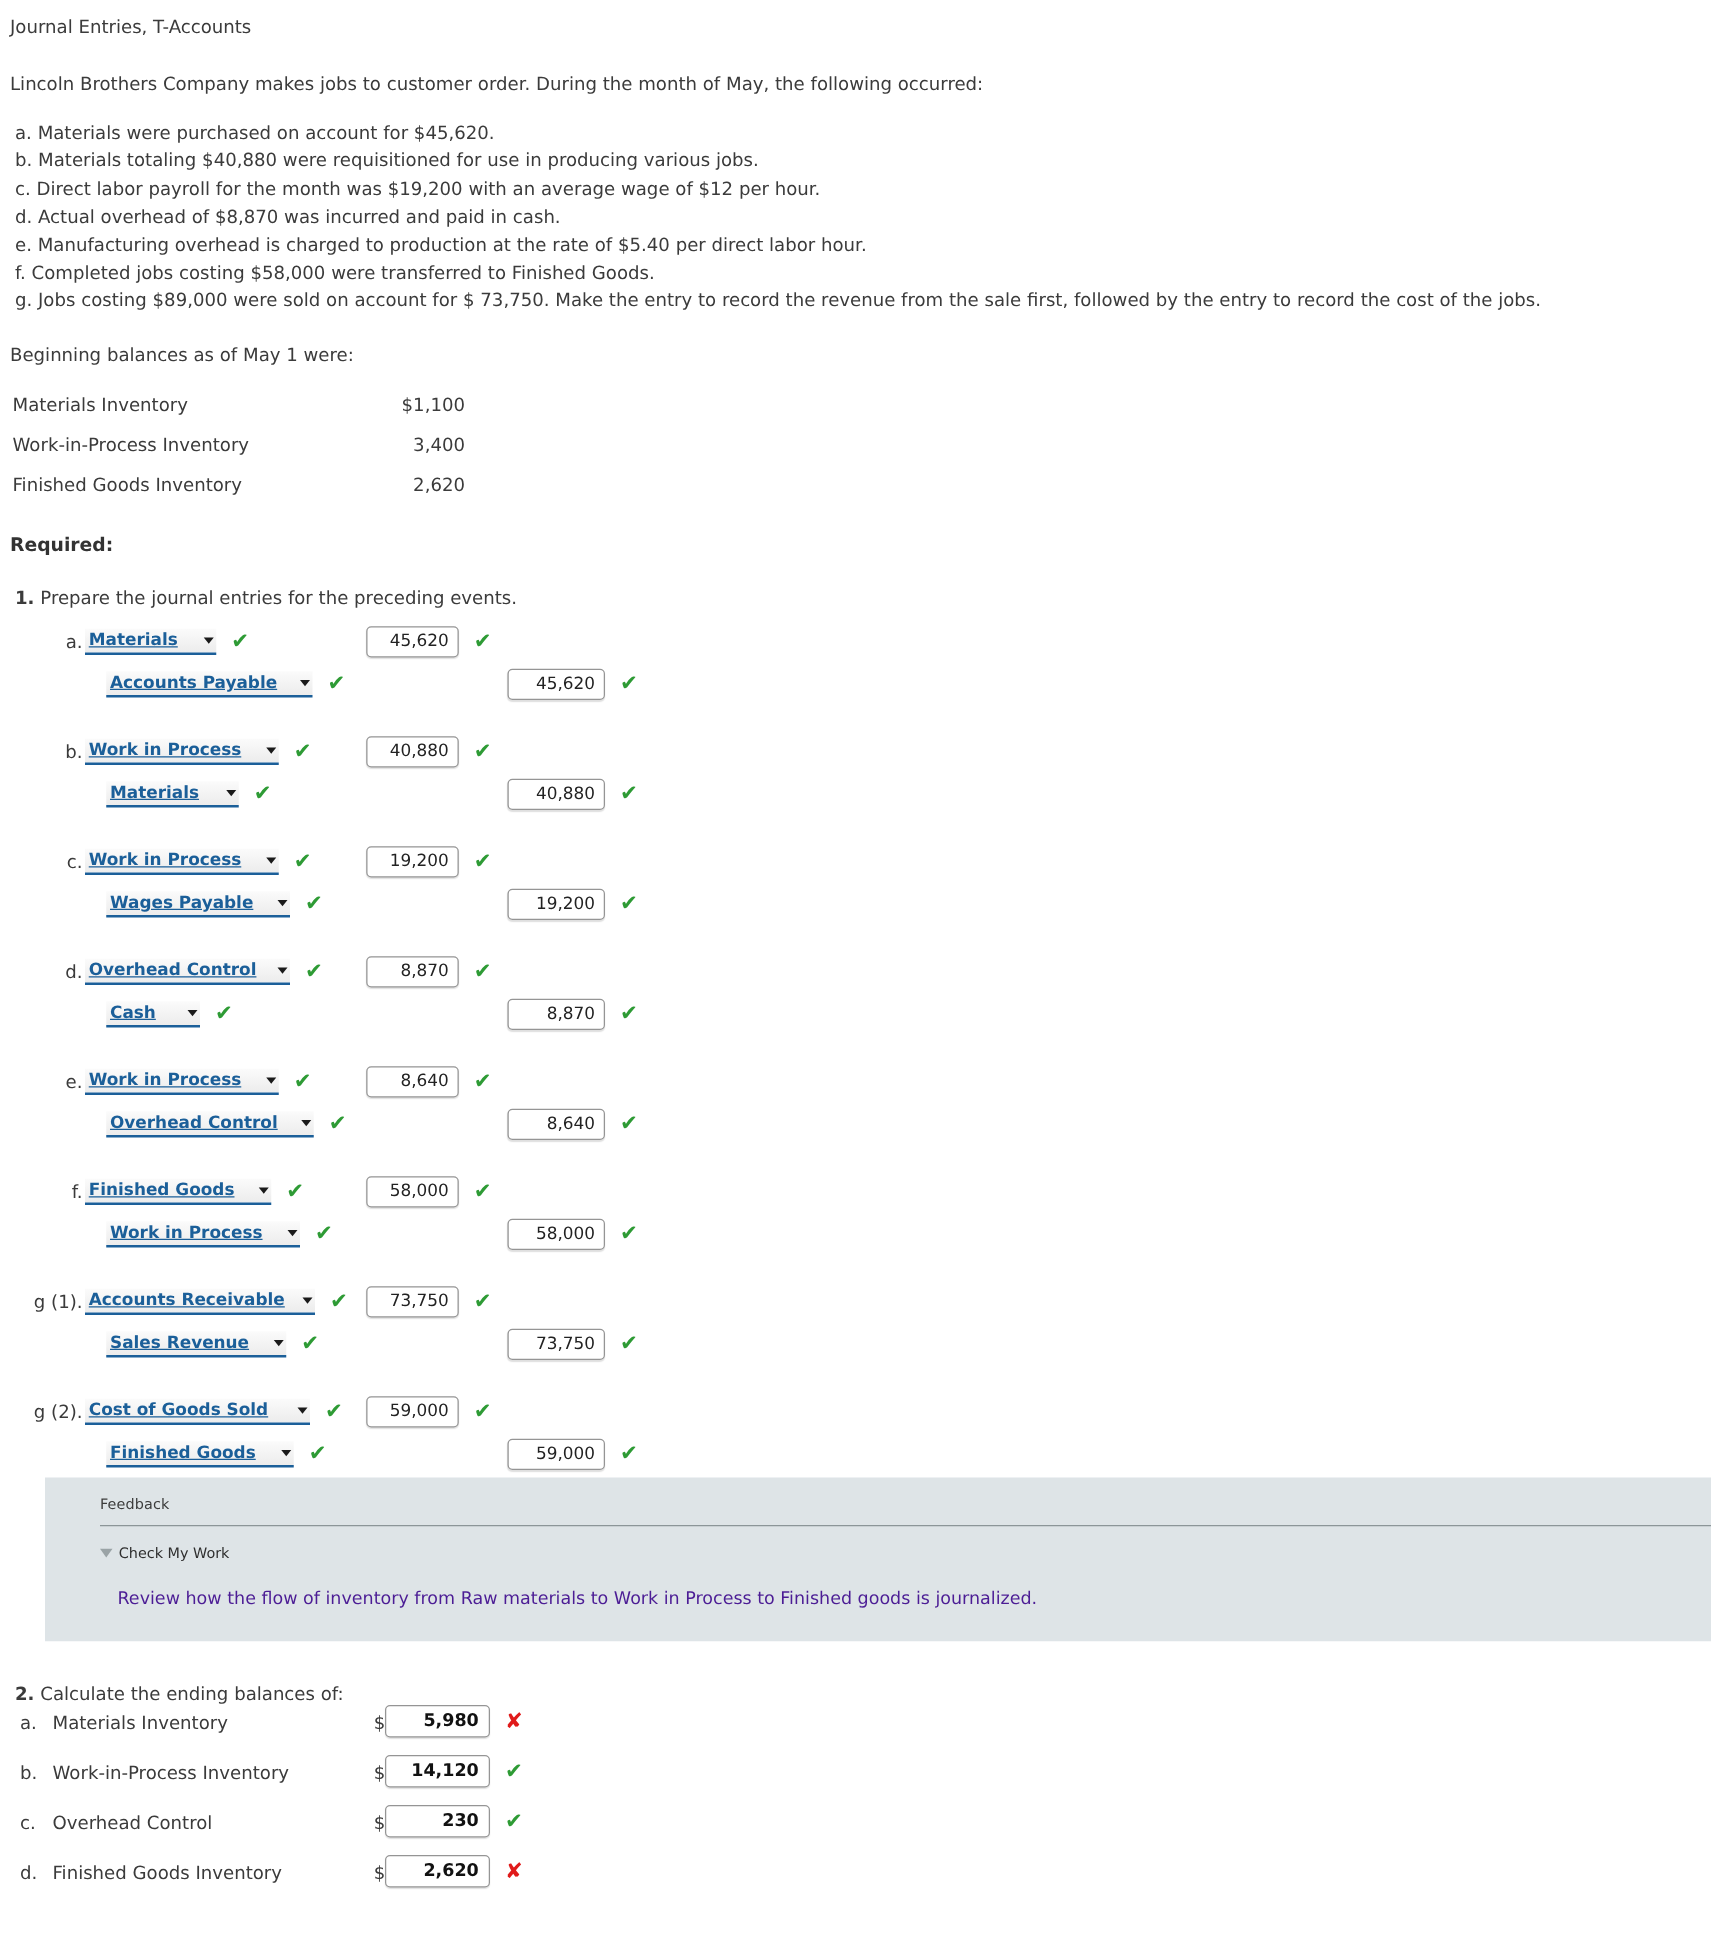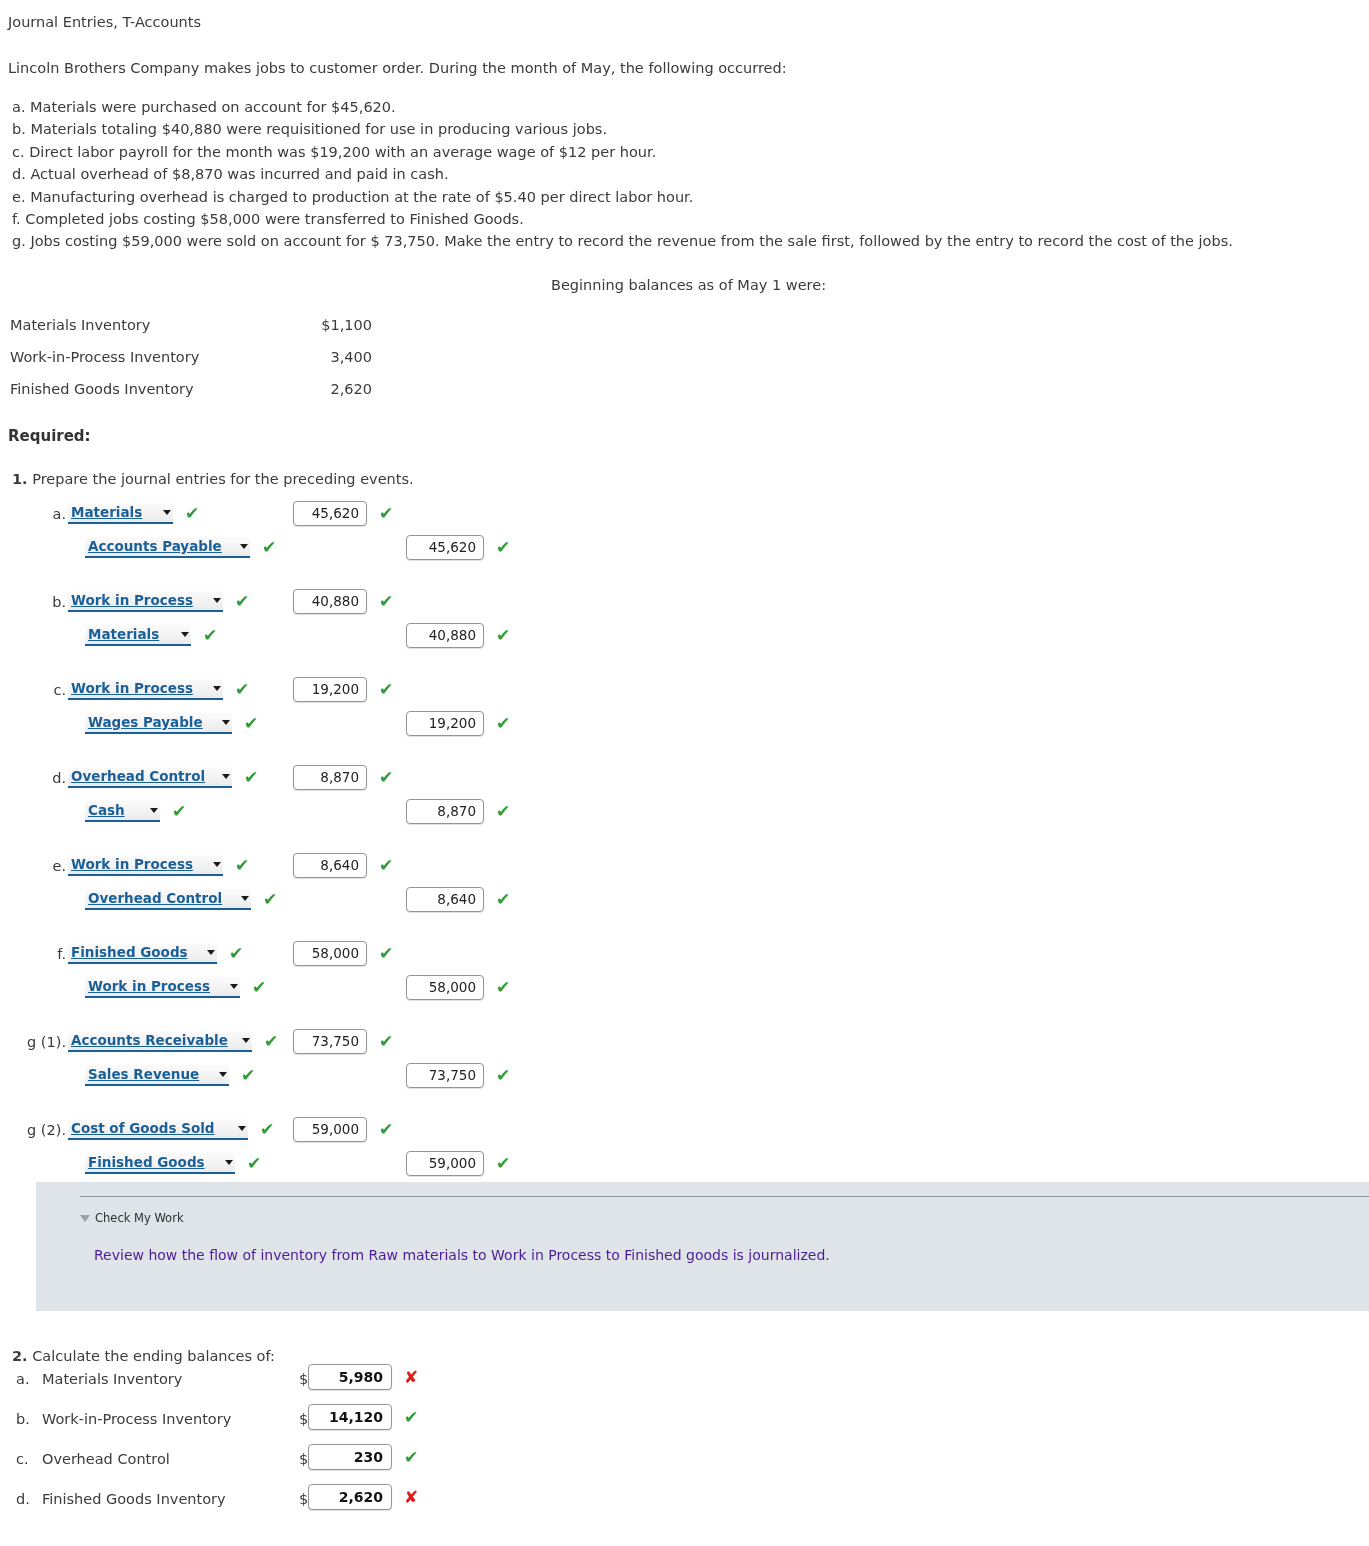--- a/index.html
+++ b/index.html
@@ -25,21 +25,21 @@
 
   .facts { margin: 20px 0 0 0; padding: 0; list-style: none; }
   .facts li {
     padding: 0 0 0 12px;
     line-height: 22.4px;
     font-size: 14.5px;
     white-space: nowrap;
   }
   .facts li.indent-r { }
 
-  .begin-line { padding: 24px 0 0 8px; font-size: 14.5px; text-align: center; }
+  .begin-line { padding: 24px 0 0 8px; font-size: 14.5px; }
 
   table.balances { border-collapse: collapse; margin: 16px 0 0 10px; }
   table.balances td { padding: 8px 0; font-size: 14.5px; vertical-align: top; }
   table.balances td.bal-label { width: 302px; }
   table.balances td.bal-amt { width: 60px; text-align: right; }
 
   .required { font-weight: bold; padding: 22px 0 0 8px; font-size: 15px; color: #333; }
   .req-item { padding: 26px 0 0 12px; font-size: 14.5px; }
   .req-item b { font-weight: bold; }
 
@@ -182,21 +182,21 @@
 
   <div class="intro">Lincoln Brothers Company makes jobs to customer order. During the month of May, the following occurred:</div>
 
   <ul class="facts">
     <li>a. Materials were purchased on account for $45,620.</li>
     <li>b. Materials totaling $40,880 were requisitioned for use in producing various jobs.</li>
     <li>c. Direct labor payroll for the month was $19,200 with an average wage of $12 per hour.</li>
     <li>d. Actual overhead of $8,870 was incurred and paid in cash.</li>
     <li>e. Manufacturing overhead is charged to production at the rate of $5.40 per direct labor hour.</li>
     <li class="indent-r">f. Completed jobs costing $58,000 were transferred to Finished Goods.</li>
-    <li>g. Jobs costing $59,000 were sold on account for $ 73,750. Make the entry to record the revenue from the sale first, followed by the entry to record the cost of the jobs.</li>
+    <li>g. Jobs costing $89,000 were sold on account for $ 73,750. Make the entry to record the revenue from the sale first, followed by the entry to record the cost of the jobs.</li>
   </ul>
 
   <div class="begin-line">Beginning balances as of May 1 were:</div>
 
   <table class="balances">
     <tbody>
         <tr>
       <td class="bal-label">Materials Inventory</td>
       <td class="bal-amt">$1,100</td>
     </tr>
@@ -383,20 +383,21 @@
             <span class="caret"></span>
           </div>
           <span class="mark ok" style="left: 247px; top: 6px;">✔</span>
           <div class="amount credit-col" style="top: 2px;">59,000</div>
           <span class="mark ok" style="left: 496px; top: 6px;">✔</span>
         </div>
       </div>
     </div>
 
   <div class="feedback" id="feedback-panel" style="top: 1182px;">
+    <div class="fb-title">Feedback</div>
     <div class="fb-rule"></div>
     <div class="fb-cmw">
       <span class="fb-tri"></span>
       <span>Check My Work</span>
     </div>
     <div class="fb-body">Review how the flow of inventory from Raw materials to Work in Process to Finished goods is journalized.</div>
   </div>
 
   <div class="part2" id="part2-panel" style="top: 1348px;">
     <div class="p2-head">

